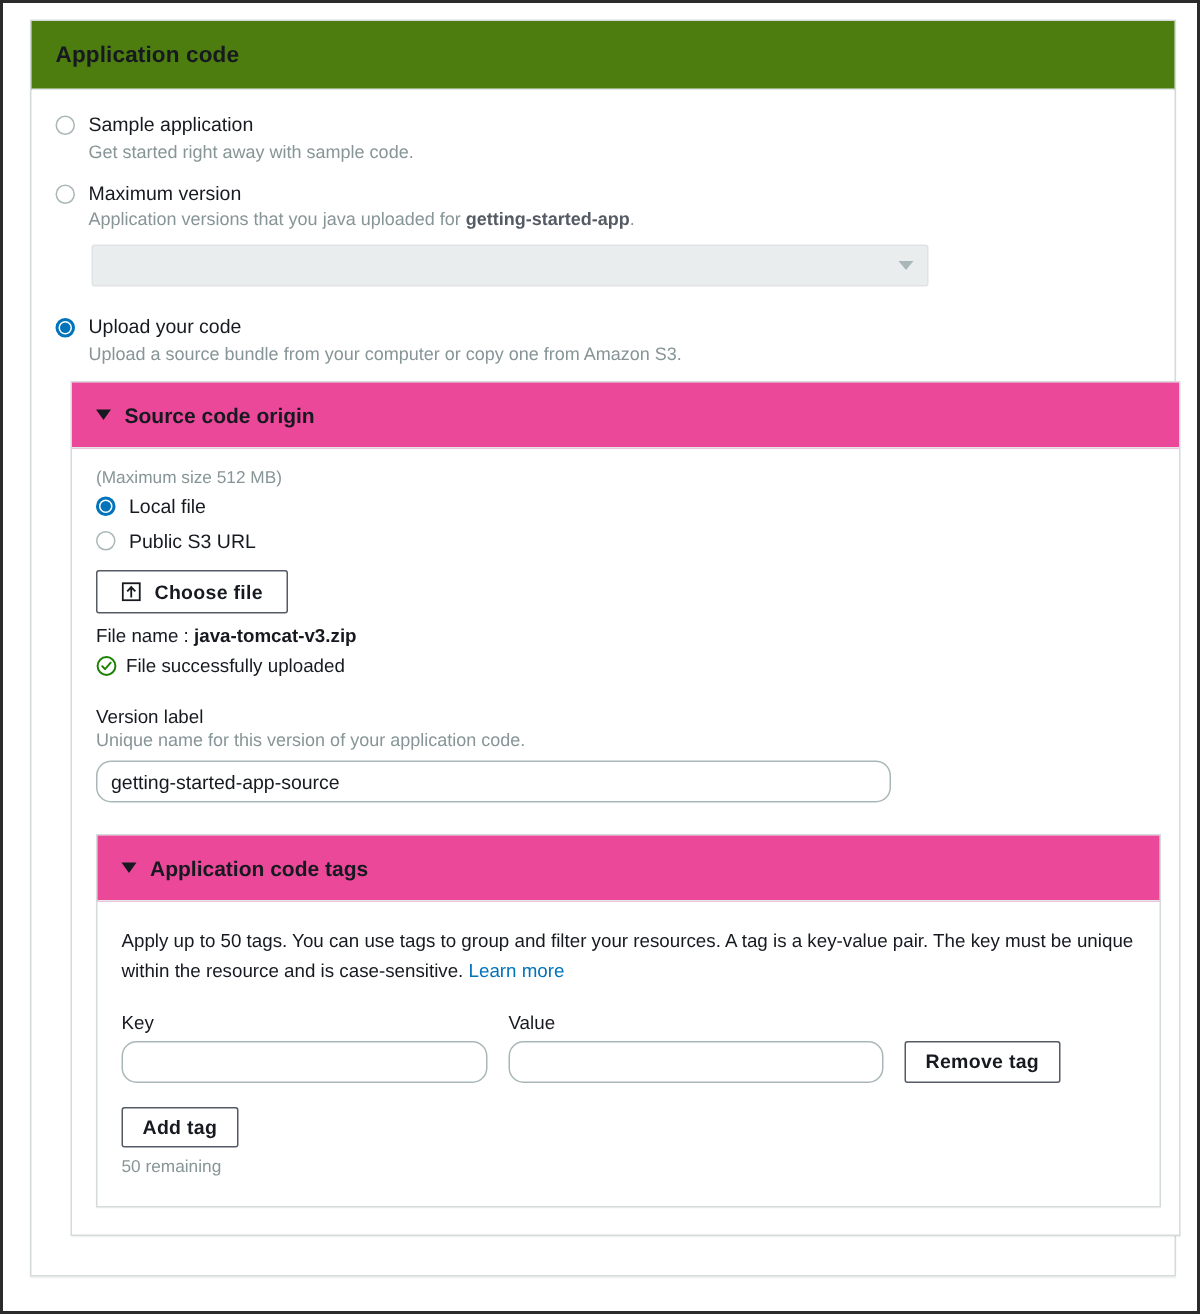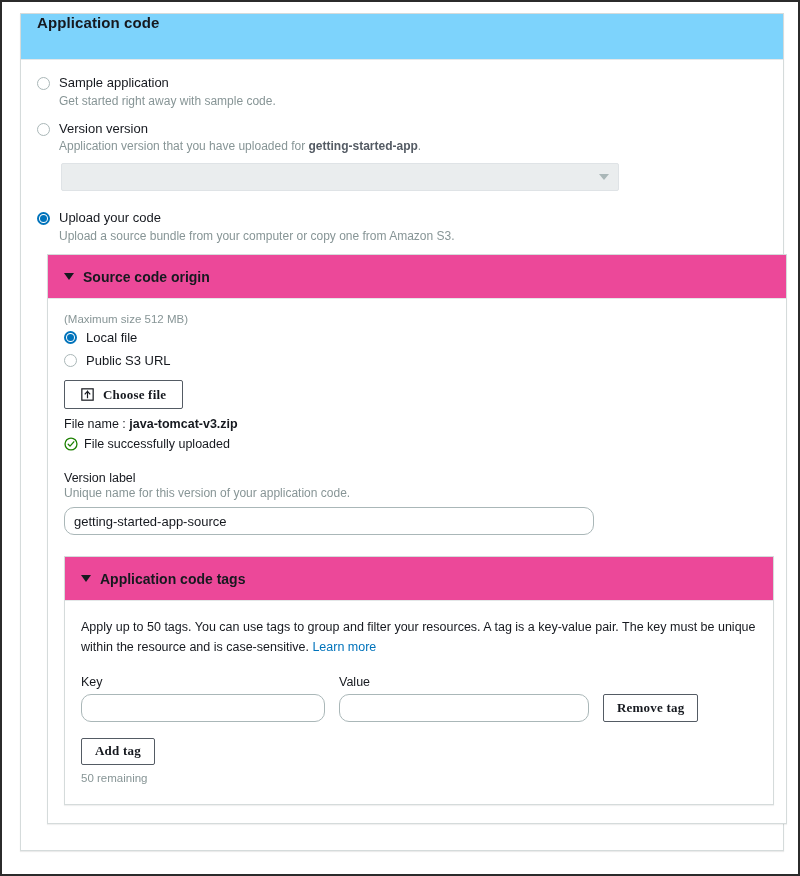--- a/index.html
+++ b/index.html
@@ -32,23 +32,24 @@
     top: 11px;
     width: 764px;
     box-sizing: border-box;
     background: #ffffff;
     border: 1px solid #d5dbdb;
     box-shadow: 0 1px 1px rgba(0,0,0,.08);
   }
   .card-header {
     height: 46px;
     box-sizing: border-box;
-    background: #7dd3fc;
+    background: #4d7c0f;
     border-bottom: 1px solid #e4e7e8;
     display: flex;
+    align-items: center;
     padding: 0 16px;
   }
   .card-title {
     font-size: 15px;
     font-weight: bold;
     color: #16191f;
     letter-spacing: .1px;
   }
   .card-body {
     padding: 14px 16px 26px 16px;
@@ -172,21 +173,21 @@
   
   .btn {
     display: inline-flex;
     align-items: center;
     justify-content: center;
     box-sizing: border-box;
     background: #ffffff;
     border: 1px solid #545b64;
     border-radius: 2px;
     color: #16191f;
-    font-family: Liberation Serif, serif;
+    font-family: Liberation Sans, sans-serif;
     font-size: 13px;
     font-weight: bold;
     letter-spacing: .2px;
     padding: 0 14px;
     height: 28px;
     cursor: pointer;
   }
   #choose-file-button { height: 29px; padding: 0 16px; margin: 4px 0 0 0; }
   .upload-icon { margin-right: 9px; display: inline-flex; }
 
@@ -280,22 +281,22 @@
         <span class="radio"></span>
         <span class="radio-text">
           <span class="radio-label">Sample application</span>
           <span class="radio-desc">Get started right away with sample code.</span>
         </span>
       </div>
 
       <div class="radio-row">
         <span class="radio"></span>
         <span class="radio-text">
-          <span class="radio-label">Version version</span>
-          <span class="radio-desc"><span>Application version that you have uploaded for </span><b>getting-started-app</b><span>.</span></span>
+          <span class="radio-label">Maximum version</span>
+          <span class="radio-desc"><span>Application versions that you java uploaded for </span><b>getting-started-app</b><span>.</span></span>
         </span>
       </div>
 
       <div class="select-disabled">
         <span class="caret-down"></span>
       </div>
 
       <div class="radio-row" style="margin-top:18px;">
         <span class="radio checked"></span>
         <span class="radio-text">

